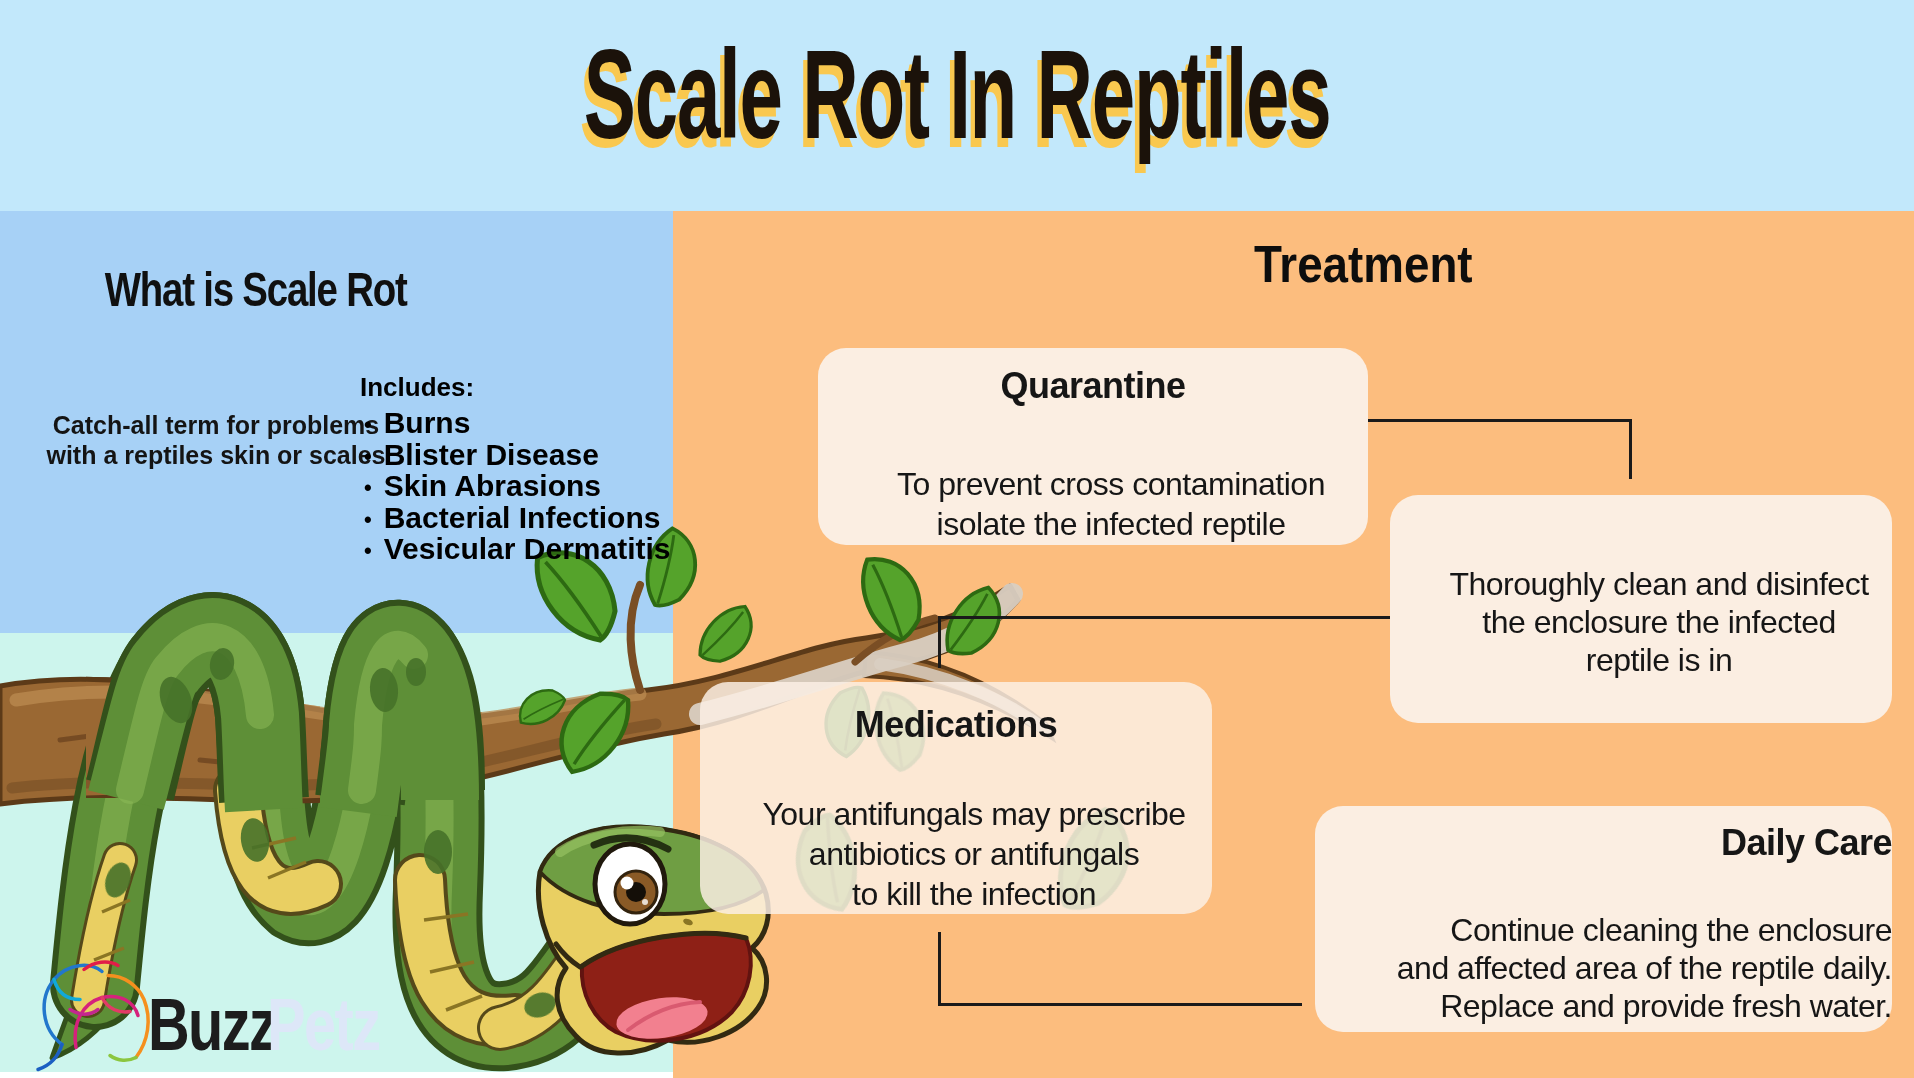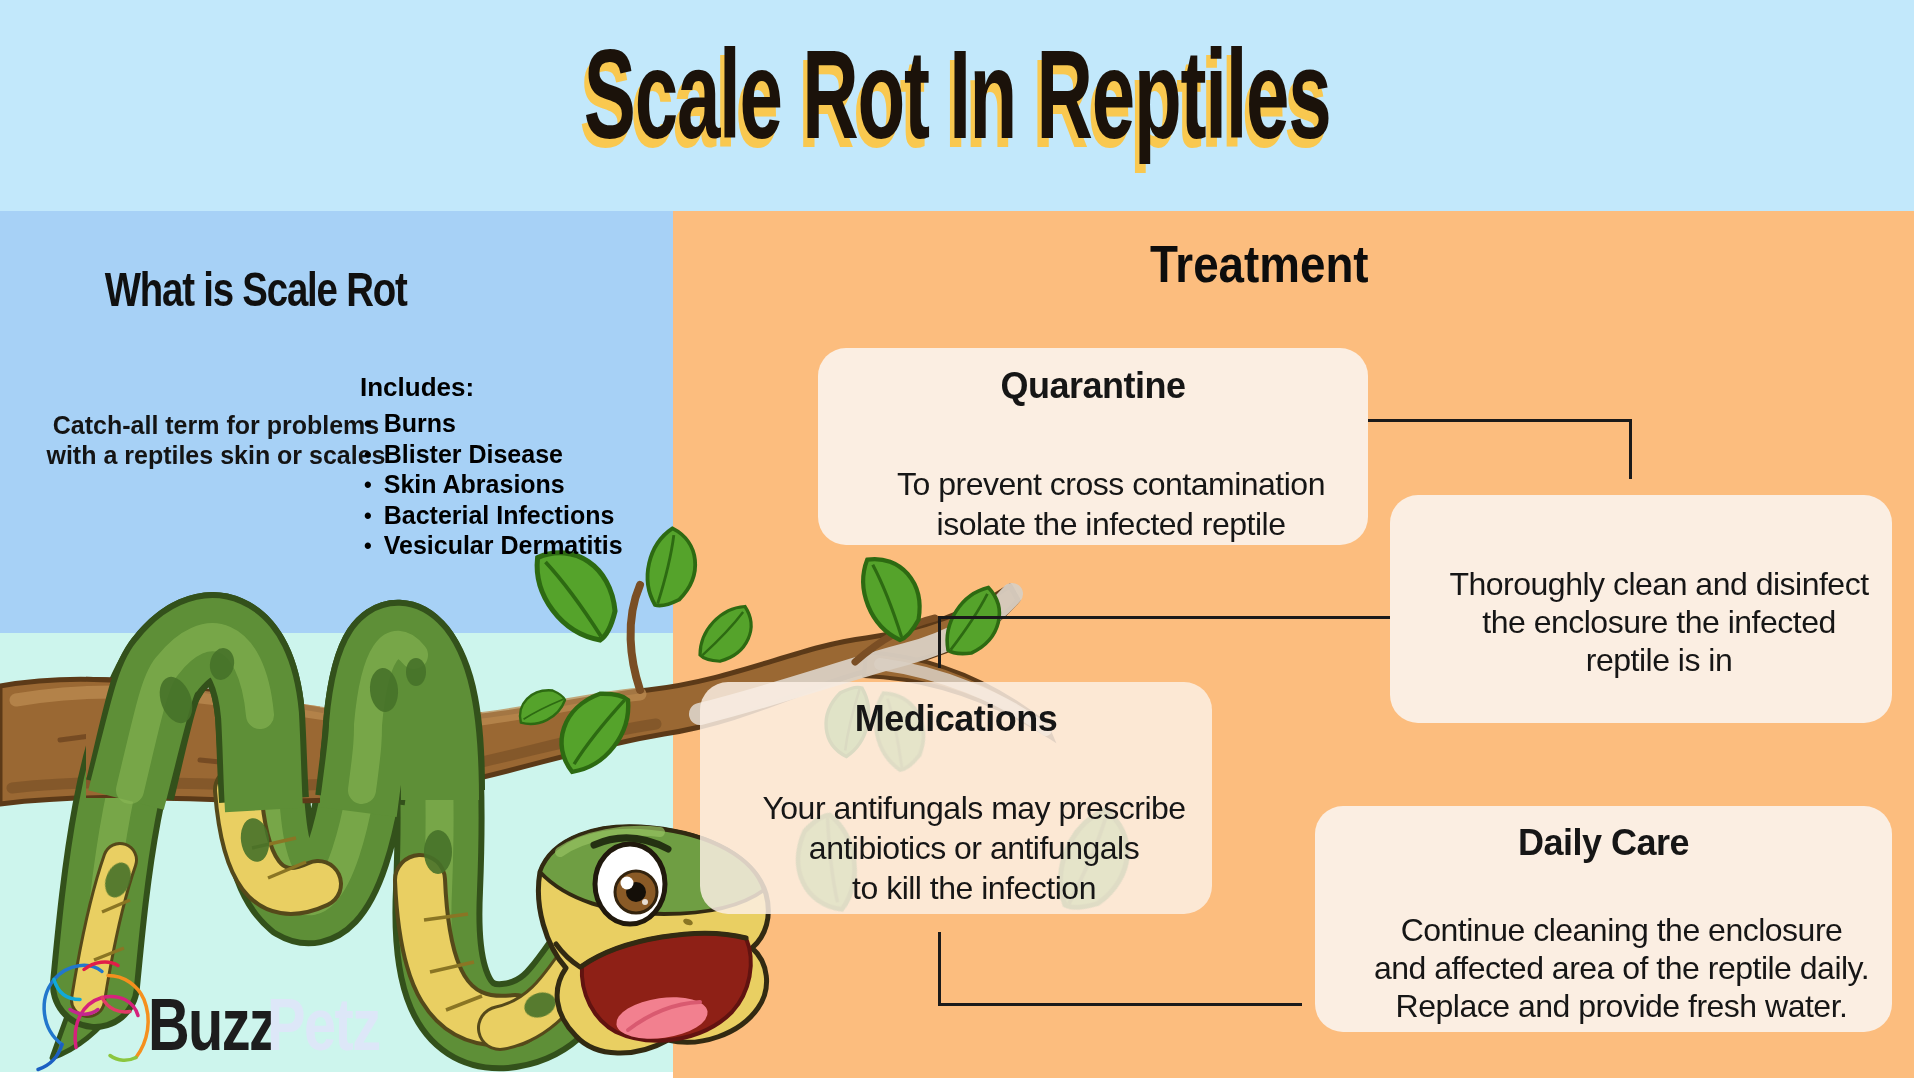--- a/index.html
+++ b/index.html
@@ -35,49 +35,49 @@
     letter-spacing:-1.5px; color:#101010; transform:scaleX(0.8); transform-origin:center;
   }
   #left-description {
     position:absolute; left:18px; top:410px; width:396px; text-align:center; z-index:3;
     font-size:25px; font-weight:bold; color:#141414; line-height:30px;
   }
   #includes-block { position:absolute; left:360px; top:372px; z-index:3; color:#000000; }
   #includes-label { font-size:26px; font-weight:bold; margin:0 0 6px 0; }
   #includes-list  { list-style:none; margin:0; padding:0; }
   #includes-list li {
-    font-size:25px; font-weight:bold; line-height:28.6px; white-space:nowrap;
+    font-size:30px; font-weight:bold; line-height:28.6px; white-space:nowrap;
   }
   #includes-list li::before { content:"\2022"; font-size:22px; margin:0 12px 0 4px; position:relative; top:-1px; }
 
   
   #treatment-heading {
-    position:absolute; left:1135px; top:234px; width:400px; text-align:left; z-index:3;
+    position:absolute; left:1088px; top:234px; width:400px; text-align:right; z-index:3;
   }
   #treatment-heading span {
     display:inline-block; white-space:nowrap; font-size:52px; font-weight:bold;
     color:#0d0d0d; transform:scaleX(0.88); transform-origin:center;
   }
 
   .card {
     position:absolute; background:var(--card-cream); border-radius:28px; z-index:4;
     text-align:center; color:#161616;
   }
   .card .card-title { font-size:36px; font-weight:bold; letter-spacing:-0.5px; }
   .card .card-line  { font-size:32px; letter-spacing:-0.5px;padding-left:36px; }
   #card-quarantine { left:818px;  top:348px; width:550px; height:197px; }
   #card-quarantine .card-title { margin-top:17px; }
   #card-quarantine .card-body  { margin-top:57px; line-height:40px; }
   #card-clean      { left:1390px; top:495px; width:502px; height:228px; }
   #card-clean .card-title { margin-top:17px; }
   #card-clean .card-body  { margin-top:70px; line-height:38px; }
   #card-medications{ left:700px;  top:682px; width:512px; height:232px; background:var(--card-cream-translucent); }
-  #card-medications .card-title { margin-top:16px; }
+  #card-medications .card-title { margin-top:22px; }
   #card-medications .card-body  { margin-top:48px; line-height:40px; }
-  #card-daily      { left:1315px; top:806px; width:577px; height:226px; }
+  #card-daily      { left:1315px; top:806px; width:577px; height:226px;text-align:right; }
   #card-daily .card-title { margin-top:16px; }
   #card-daily .card-body  { margin-top:47px; line-height:38px; letter-spacing:-0.8px; }
 
   
   .connector { position:absolute; background:var(--connector); z-index:2; }
   #conn1-h { left:1368px; top:419px; width:264px; height:3px; }
   #conn1-v { left:1629px; top:419px; width:3px;   height:60px; }
   #conn2-v { left:938px;  top:616px; width:3px;   height:52px; }
   #conn2-h { left:938px;  top:616px; width:452px; height:3px; }
   #conn3-v { left:938px;  top:932px; width:3px;   height:74px; }

